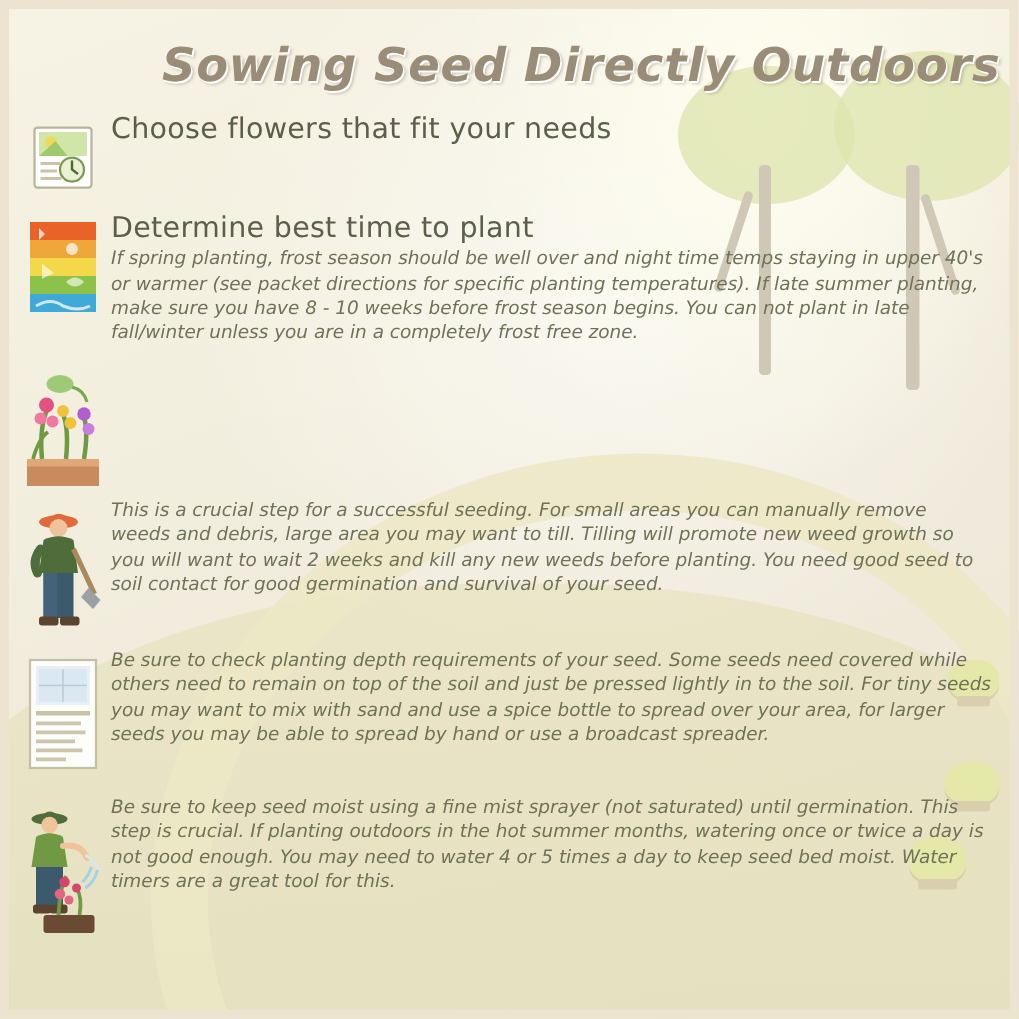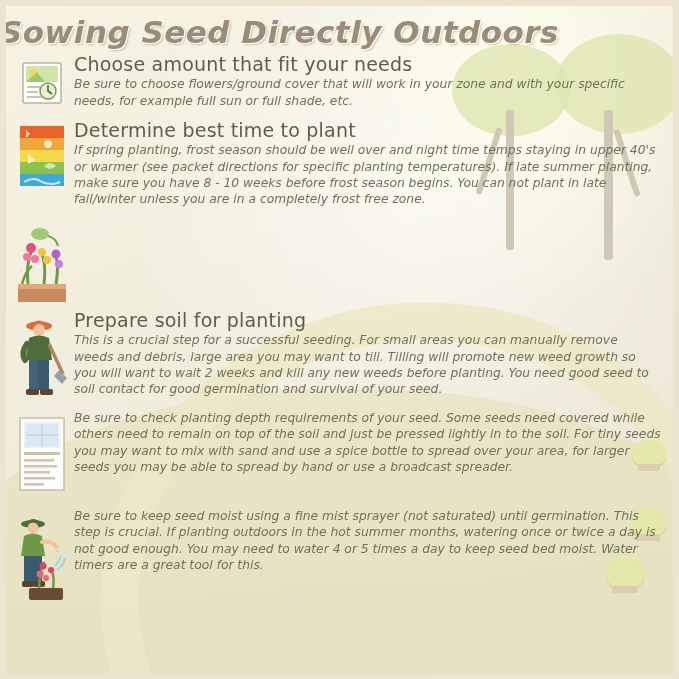--- a/index.html
+++ b/index.html
@@ -38,21 +38,21 @@
   }
 
   .frame{
     position:absolute;inset:0;
     border:6px solid #ece3d0;
     box-sizing:border-box;
     pointer-events:none;
   }
 
   h1#title{
-    position:relative;margin:0;padding:14px 0 2px 0;text-align:left;
+    position:relative;margin:12px;padding:14px 0 2px 0;text-align:right;
     font-family:"DejaVu Sans", sans-serif;
     font-size:31px;font-weight:bold;font-style:italic;
     letter-spacing:0.5px;
     color:#9a8d78;
     text-shadow:1px 1px 0 #fff, 2px 2px 2px rgba(120,110,90,.35);
   }
 
   #list{position:relative;margin:2px 0 0 0;padding:0 12px 0 10px;}
 
   .step{
@@ -124,22 +124,21 @@
           <circle cx="17" cy="15" r="4" fill="#f2d85a"></circle>
           <path d="M9 24 L20 14 L28 24 Z" fill="#9fc96f"></path>
           <circle cx="31" cy="33" r="8" fill="#e9f0d6" stroke="#7a9a4e" stroke-width="1.5"></circle>
           <path d="M31 27 L31 33 L35 36" stroke="#4a6b2f" stroke-width="1.6" fill="none"></path>
           <rect x="10" y="28" width="13" height="2" fill="#c9c4a8"></rect>
           <rect x="10" y="33" width="11" height="2" fill="#c9c4a8"></rect>
           <rect x="10" y="38" width="14" height="2" fill="#c9c4a8"></rect>
         </svg>
       </div>
       <div class="text-cell">
-        <div class="step-title">Choose amount that fit your needs</div>
-        <div class="step-body">Be sure to choose flowers/ground cover  that will work in your zone and with your specific needs, for example full sun or full shade, etc.</div>
+        <div class="step-title">Choose flowers that fit your needs</div>
       </div>
     </div>
 
     <div class="step s2">
       <div class="icon-cell">
         <svg width="52" height="66" viewBox="0 0 52 66">
           <rect x="4" y="2" width="44" height="12" fill="#e8622a"></rect>
           <rect x="4" y="14" width="44" height="12" fill="#f0a73a"></rect>
           <rect x="4" y="26" width="44" height="12" fill="#f3d94a"></rect>
           <rect x="4" y="38" width="44" height="12" fill="#8cc24a"></rect>
@@ -191,21 +190,20 @@
           <rect x="14" y="46" width="20" height="30" fill="#3c5a6e"></rect>
           <rect x="14" y="46" width="9" height="30" fill="#44637a"></rect>
           <rect x="11" y="75" width="13" height="6" rx="2" fill="#5a4430"></rect>
           <rect x="25" y="75" width="13" height="6" rx="2" fill="#5a4430"></rect>
           <path d="M34 30 l14 30" stroke="#a88a5e" stroke-width="3.5" fill="none"></path>
           <path d="M44 56 l8 8 l-5 6 l-8 -8 z" fill="#9aa0a6"></path>
           <path d="M12 30 q-6 8 -2 16" stroke="#4e6d3a" stroke-width="6" fill="none" stroke-linecap="round"></path>
         </svg>
       </div>
       <div class="text-cell">
-        <div class="step-title">Prepare soil for planting</div>
         <div class="step-body">This is a crucial step for a successful seeding. For small areas you can manually remove weeds and debris, large area you may want to till. Tilling will promote new weed growth so you will want to wait 2 weeks and kill any new weeds before planting. You need good seed to soil contact for good germination and survival of your seed.</div>
       </div>
     </div>
 
     <div class="step s5">
       <div class="icon-cell">
         <svg width="52" height="80" viewBox="0 0 52 80">
           <rect x="4" y="4" width="44" height="72" fill="#fdfdfa" stroke="#c4bfa6" stroke-width="1.5"></rect>
           <rect x="8" y="8" width="36" height="26" fill="#e8eff6"></rect>
           <rect x="10" y="10" width="32" height="22" fill="#dbe8f2"></rect>

